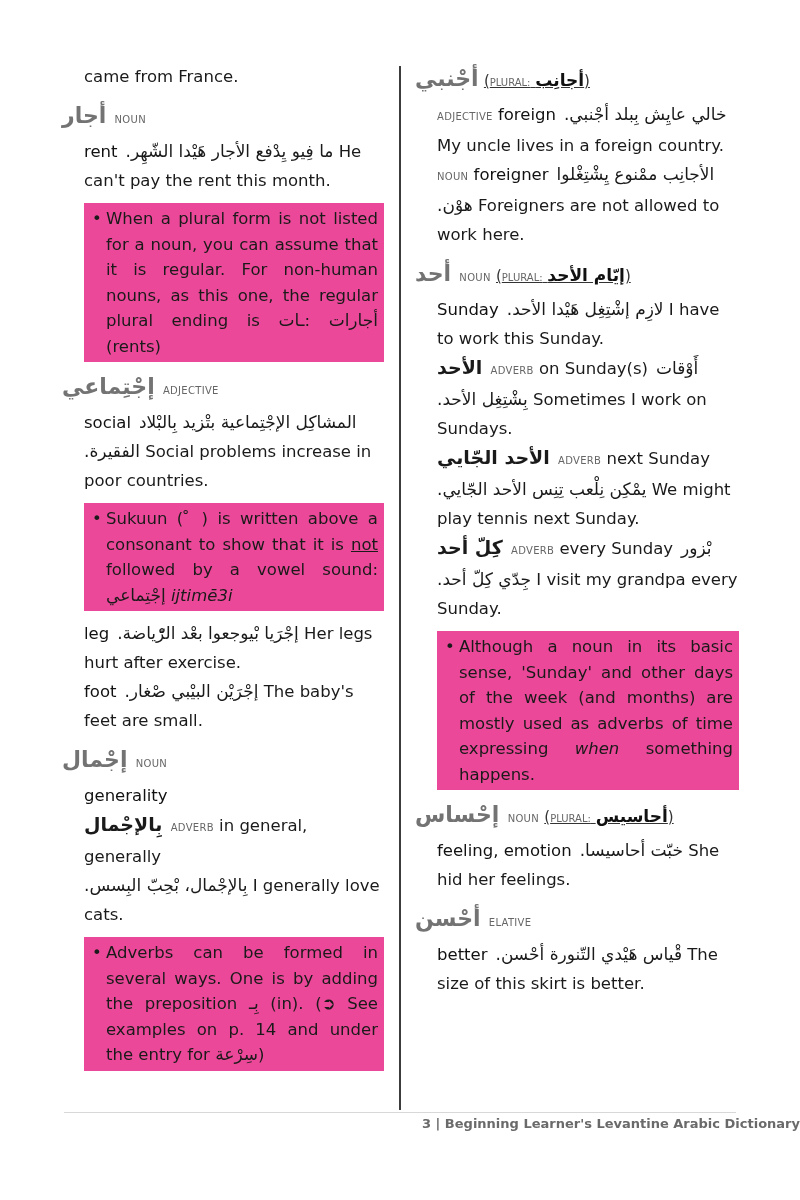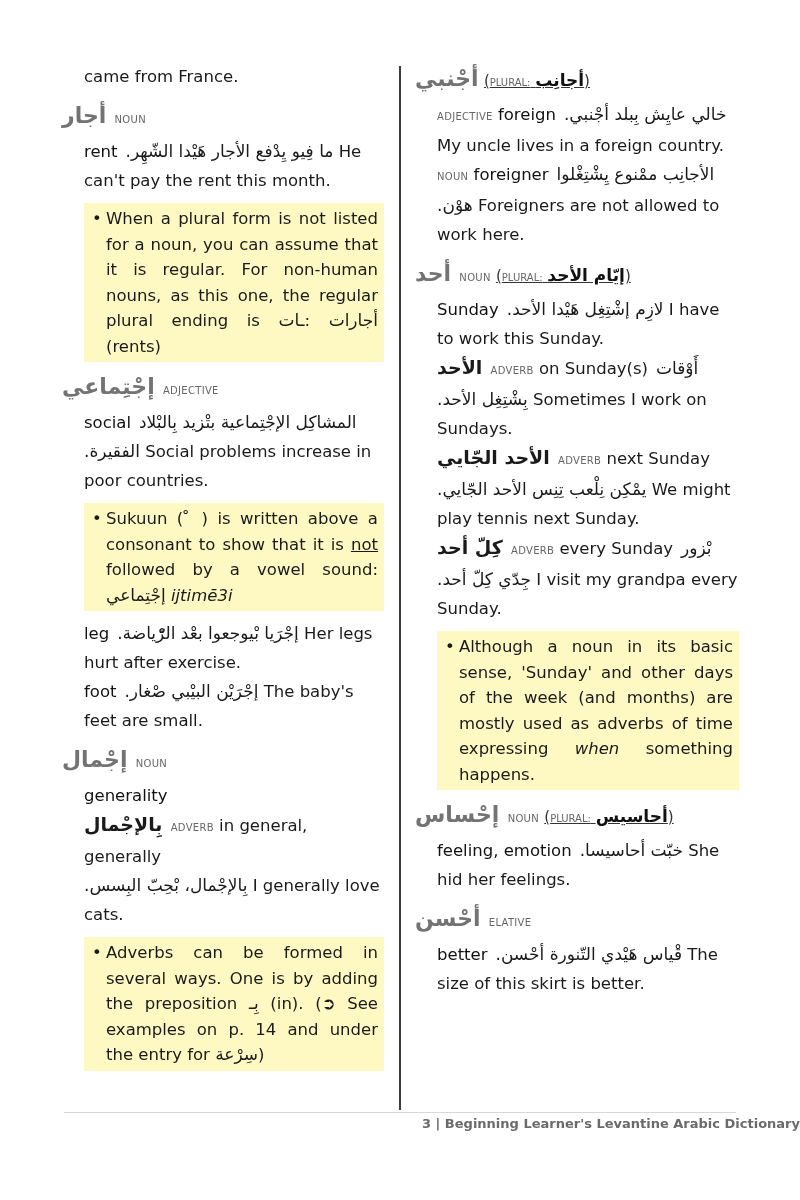--- a/index.html
+++ b/index.html
@@ -20,21 +20,21 @@
     .plural-wrap { font-size: 15px; color: #333; text-decoration: underline; }
     .pl-label { font-size: 10px; color: #666; text-transform: uppercase; }
     .pl-ar { font-weight: bold; font-size: 17px; color: #111; direction: rtl; unicode-bidi: isolate; }
 
     .line { display: block; }
     .ar { direction: rtl; unicode-bidi: isolate; font-size: 17px; }
     .ar-b { direction: rtl; unicode-bidi: isolate; font-size: 19px; font-weight: bold; }
     .sense-en { color: #111; }
 
     .note {
-      background: #fef9c3; margin: 8px 0 8px 0px; padding: 3px 6px 3px 22px;
+      background: #ec4899; margin: 8px 0 8px 0px; padding: 3px 6px 3px 22px;
       text-indent: -14px; font-size: 16.5px; line-height: 25.5px; text-align: justify;
       color: #1a1a1a;
     }
     .note .bullet { display: inline-block; width: 14px; text-indent: 0; }
     .note u { text-decoration: underline; }
     .note i { font-style: italic; }
 
     .footer-rule { position: absolute; left: 64px; top: 1112px; width: 672px; height: 1px; background: #d8d8d8; }
     .footer { position: absolute; left: 0; top: 1116px; width: 800px; text-align: right; font-size: 13px; color: #6a6a6a; font-weight: bold; }
     .sp { display: inline-block; width: 8px; }

